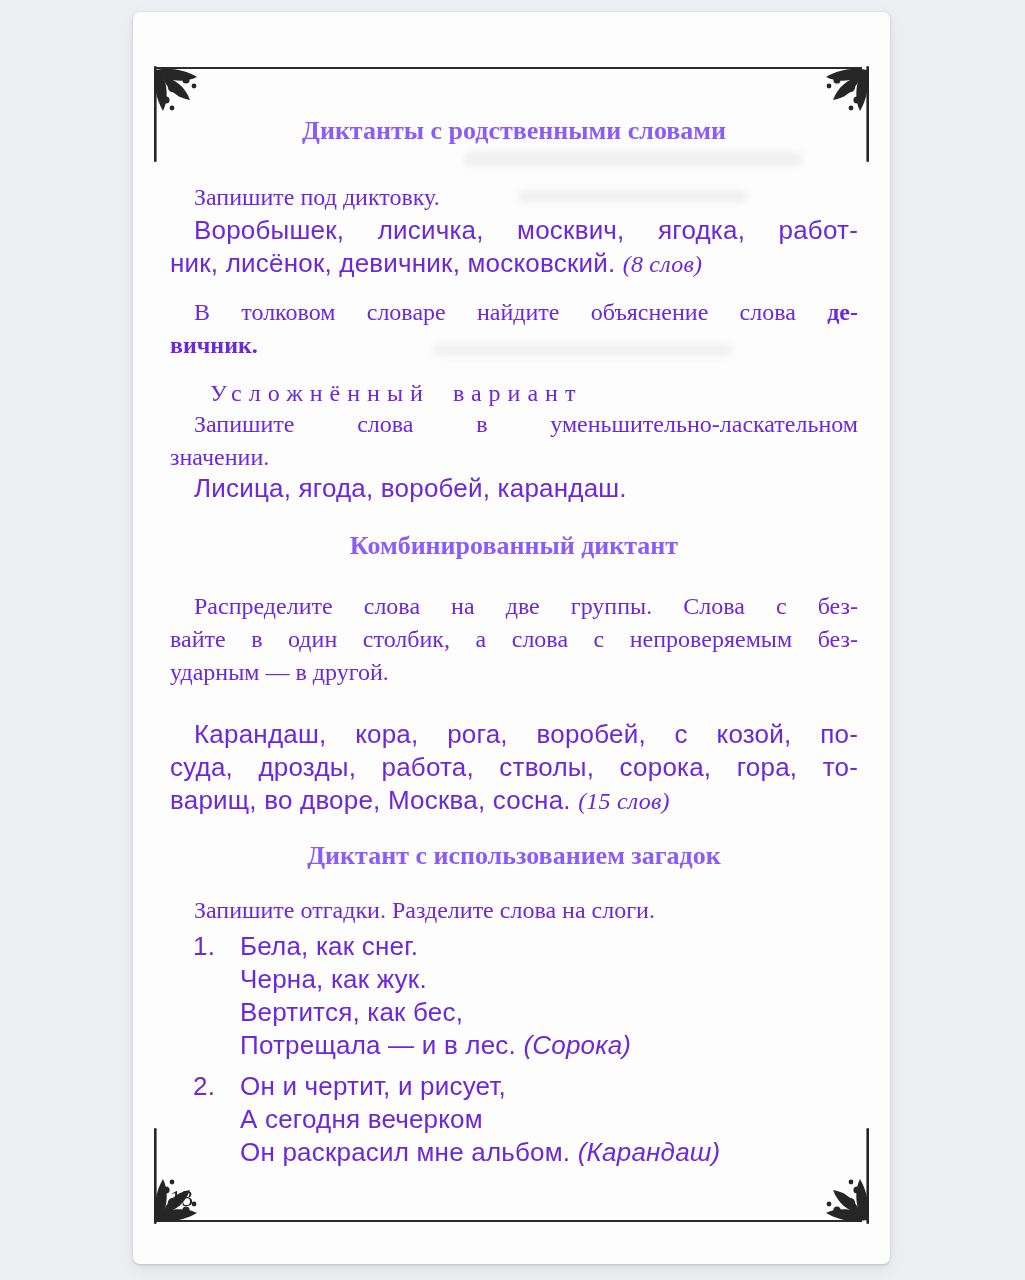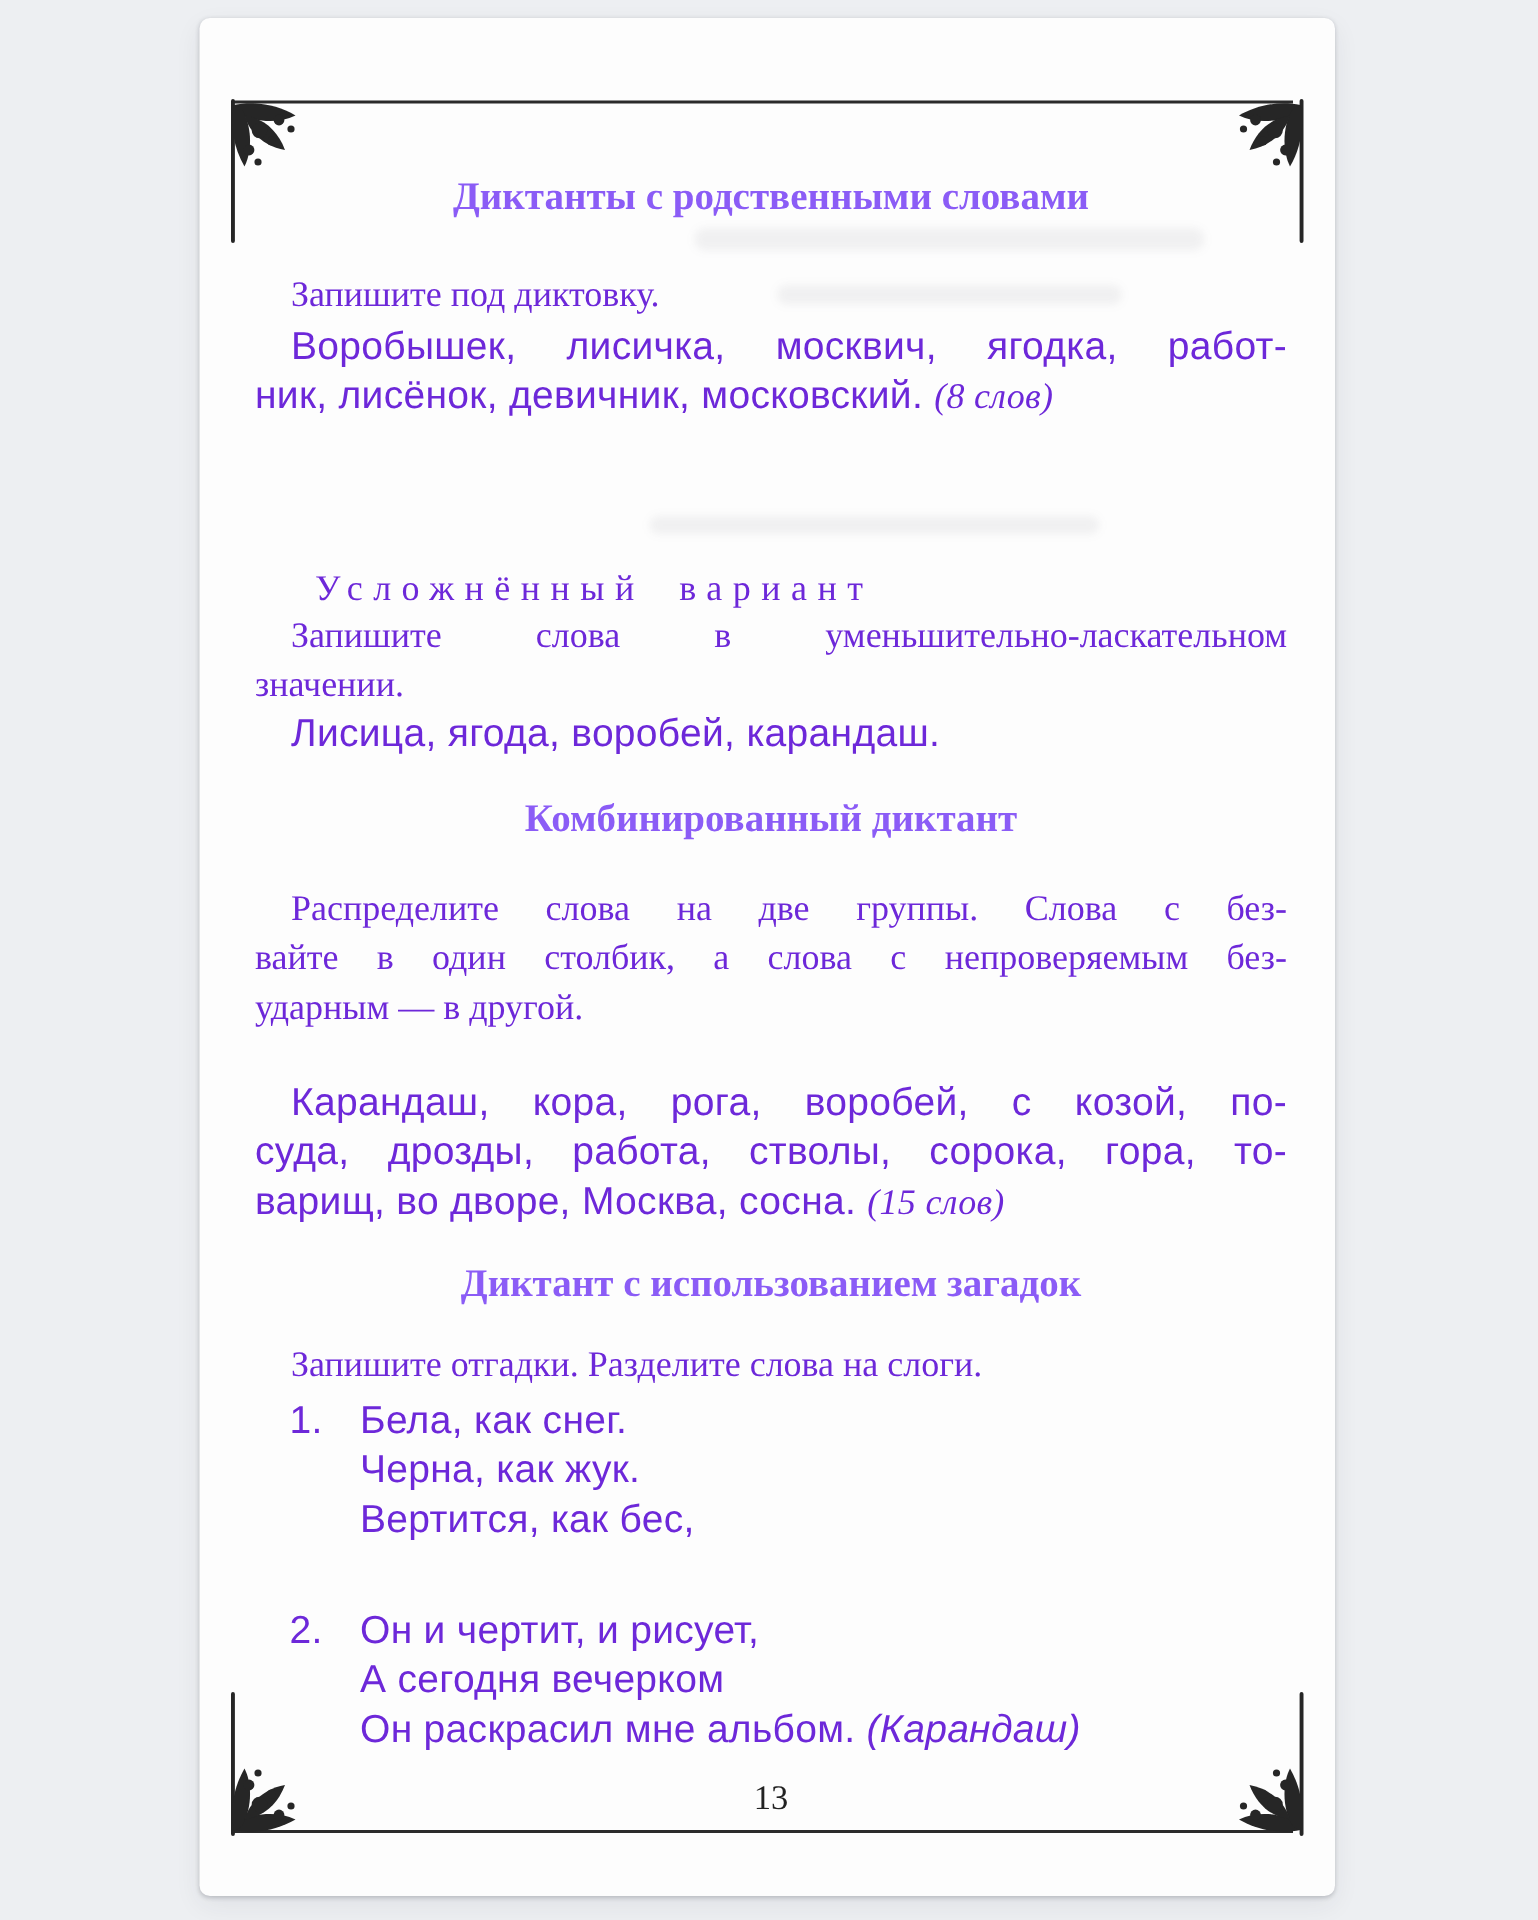--- a/index.html
+++ b/index.html
@@ -56,21 +56,21 @@
   .pos-para2  { top:578px; }
   .pos-list2  { top:706px; }
   .pos-intro3 { top:882px; }
   .pos-r1     { top:918px; }
   .pos-r2     { top:1058px; }
 
   .riddle { display:flex; padding-left:23px; }
   .riddle .num { width:47px; flex:none; }
   .riddle .lines { flex:1; }
 
-  .pagenum { top:1170px; text-align:center; font-size:23px; color:#222; }
+  .pagenum { top:1170px; font-size:23px; color:#222; }
 </style>
 </head>
 <body>
 
 <div class="stage">
   <div class="page">
 
     <div class="rule rule-top"></div>
     <div class="rule rule-bottom"></div>
 
@@ -145,20 +145,24 @@
 
     <h1 class="abs heading t1">Диктанты с родственными словами</h1>
 
     <p class="abs serif indent pos-intro1">Запишите под диктовку.</p>
 
     <div class="abs pos-list1">
       <div class="sans indent fill">Воробышек, лисичка, москвич, ягодка, работ-</div>
       <div class="sans"><span>ник, лисёнок, девичник, московский. </span><span class="it-serif">(8 слов)</span></div>
     </div>
 
+    <div class="abs pos-dict">
+      <div class="serif indent fill"><span>В толковом словаре найдите объяснение слова </span><b>де-</b></div>
+      <div class="serif"><b>вичник.</b></div>
+    </div>
 
     <div class="abs serif pos-variant">Усложнённый вариант</div>
 
     <div class="abs pos-task">
       <div class="serif indent fill">Запишите слова в уменьшительно-ласкательном</div>
       <div class="serif">значении.</div>
     </div>
 
     <p class="abs sans indent pos-words">Лисица, ягода, воробей, карандаш.</p>
 
@@ -179,20 +183,21 @@
     <h1 class="abs heading t3">Диктант с использованием загадок</h1>
 
     <p class="abs serif indent pos-intro3">Запишите отгадки. Разделите слова на слоги.</p>
 
     <div class="abs sans riddle pos-r1">
       <span class="num">1.</span>
       <div class="lines">
         <div>Бела, как снег.</div>
         <div>Черна, как жук.</div>
         <div>Вертится, как бес,</div>
+        <div><span>Потрещала — и в лес. </span><span class="it-sans">(Сорока)</span></div>
       </div>
     </div>
 
     <div class="abs sans riddle pos-r2">
       <span class="num">2.</span>
       <div class="lines">
         <div>Он и чертит, и рисует,</div>
         <div>А сегодня вечерком</div>
         <div><span>Он раскрасил мне альбом. </span><span class="it-sans">(Карандаш)</span></div>
       </div>

